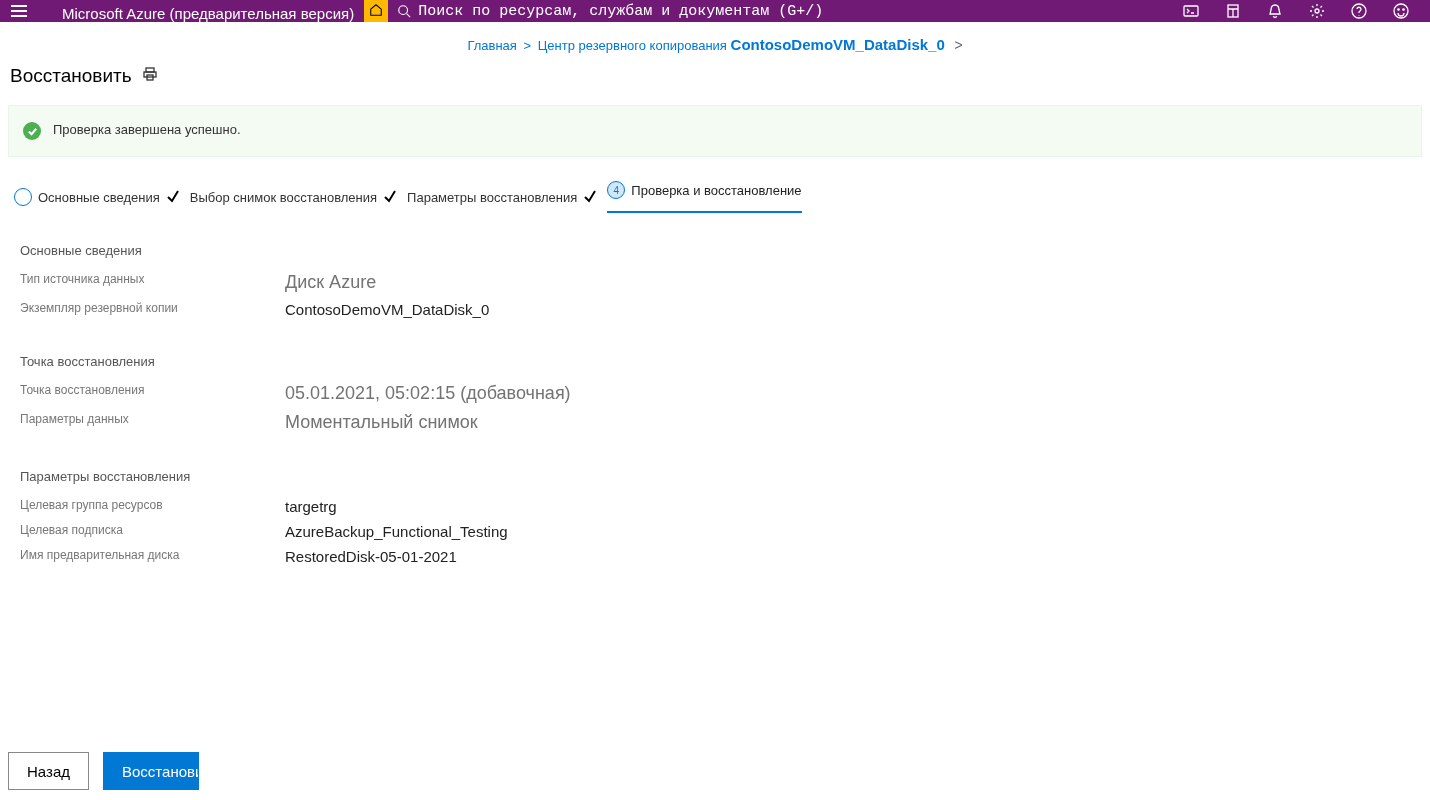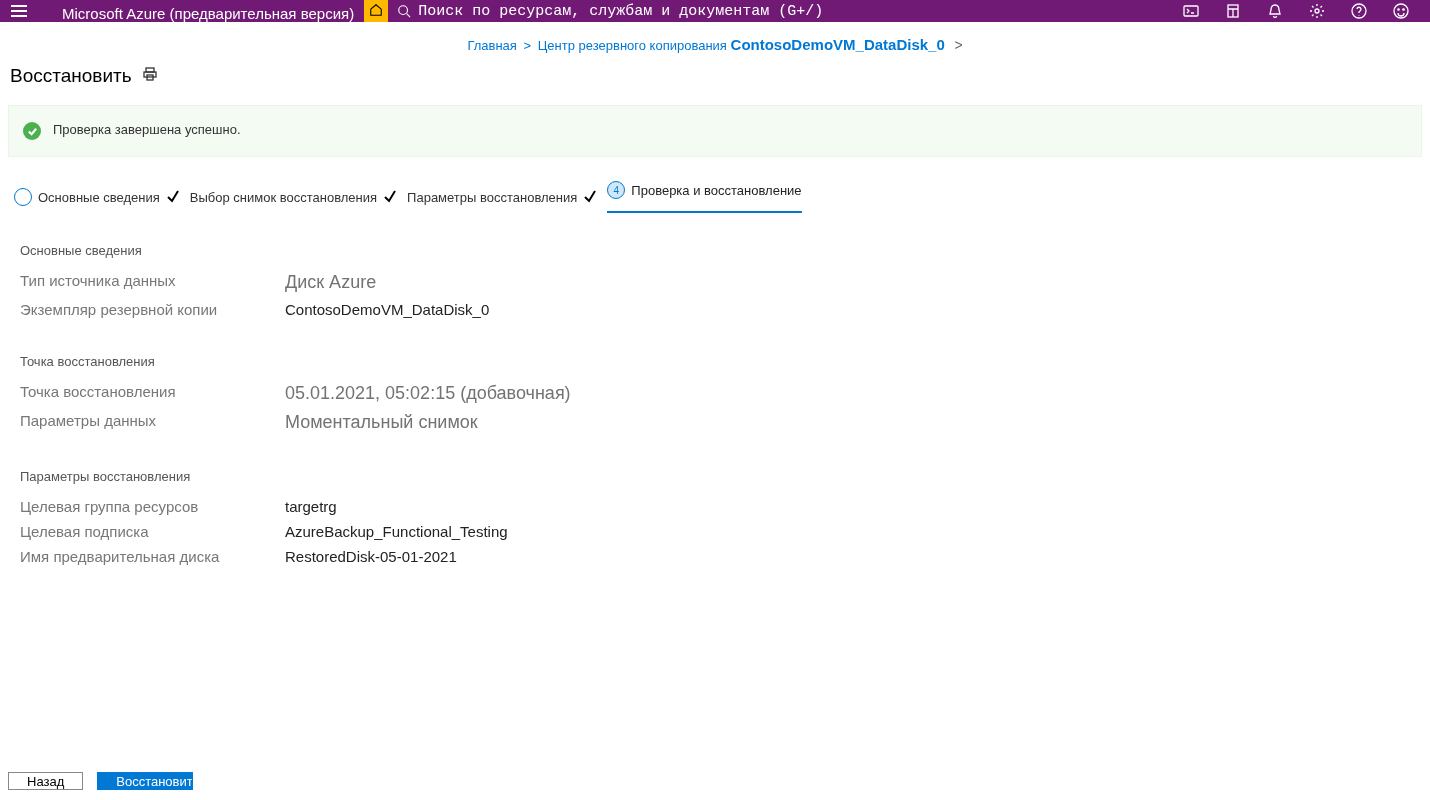--- a/index.html
+++ b/index.html
@@ -42,28 +42,28 @@
     .step .circle { width:18px; height:18px; border-radius:50%; border:1.5px solid #0078d4; display:flex; align-items:center; justify-content:center; font-size:10px; color:#0078d4; background:#fff; }
     .step .checkmark svg { width:14px; height:14px; stroke:#000; stroke-width:2; fill:none; }
     .step.active .circle { background:#d0e7f8; border-color:#0078d4; }
     .step.active .label { color:#222; }
     .active-underline { border-bottom:2px solid #0078d4; padding-bottom:12px; }
 
     
     .content { padding: 30px 20px; }
     .section-title { font-size:13px; color:#555; margin-bottom:14px; }
     .kv { display:flex; margin-bottom:8px; font-size:14px; }
-    .kv .k { width:265px; color:#777; font-size:15px; }
+    .kv .k { width:265px; color:#777; font-size:12px; }
     .kv .v { color:#737373; font-size:18px; }
     .kv .v.strong { font-size:15px; color:#222; }
     .section { margin-bottom:36px; }
 
     
     .footer { position:absolute; left:8px; bottom:10px; display:flex; gap:14px; align-items:center; }
-    .btn { height:18px; padding:0 18px; font-size:13px; border:1px solid #8a8886; background:#fff; cursor:pointer; display:flex; align-items:center; }
+    .btn { height:38px; padding:0 18px; font-size:15px; border:1px solid #8a8886; background:#fff; cursor:pointer; display:flex; align-items:center; }
     .btn.primary { background:#0078d4; color:#fff; border-color:#0078d4; overflow:hidden; max-width:96px; }
   </style>
 </head>
 <body>
 
 <div class="topbar">
   <div class="hamburger">
       <span></span>
     </div>
   <div class="brand">Microsoft Azure (предварительная версия)</div>

